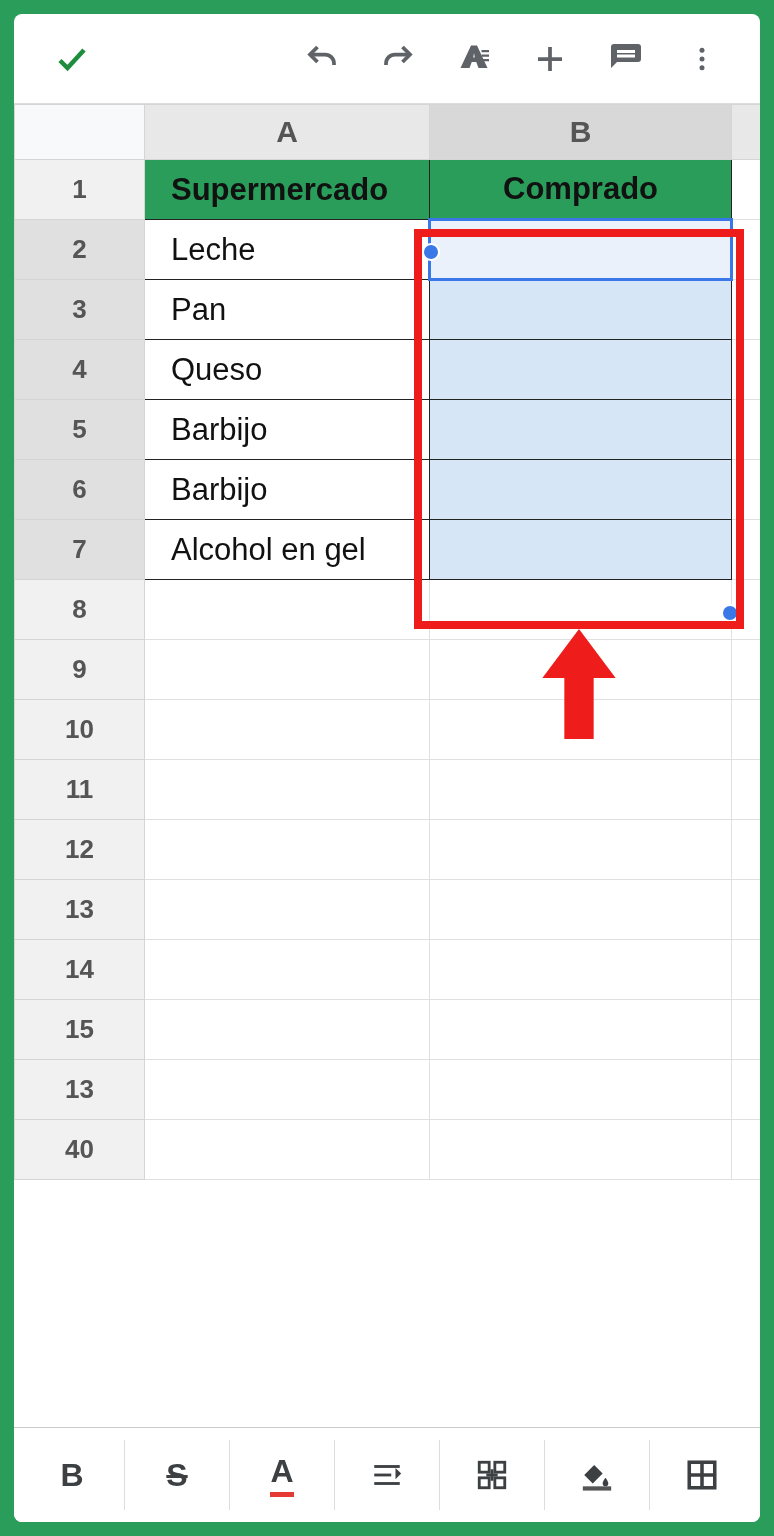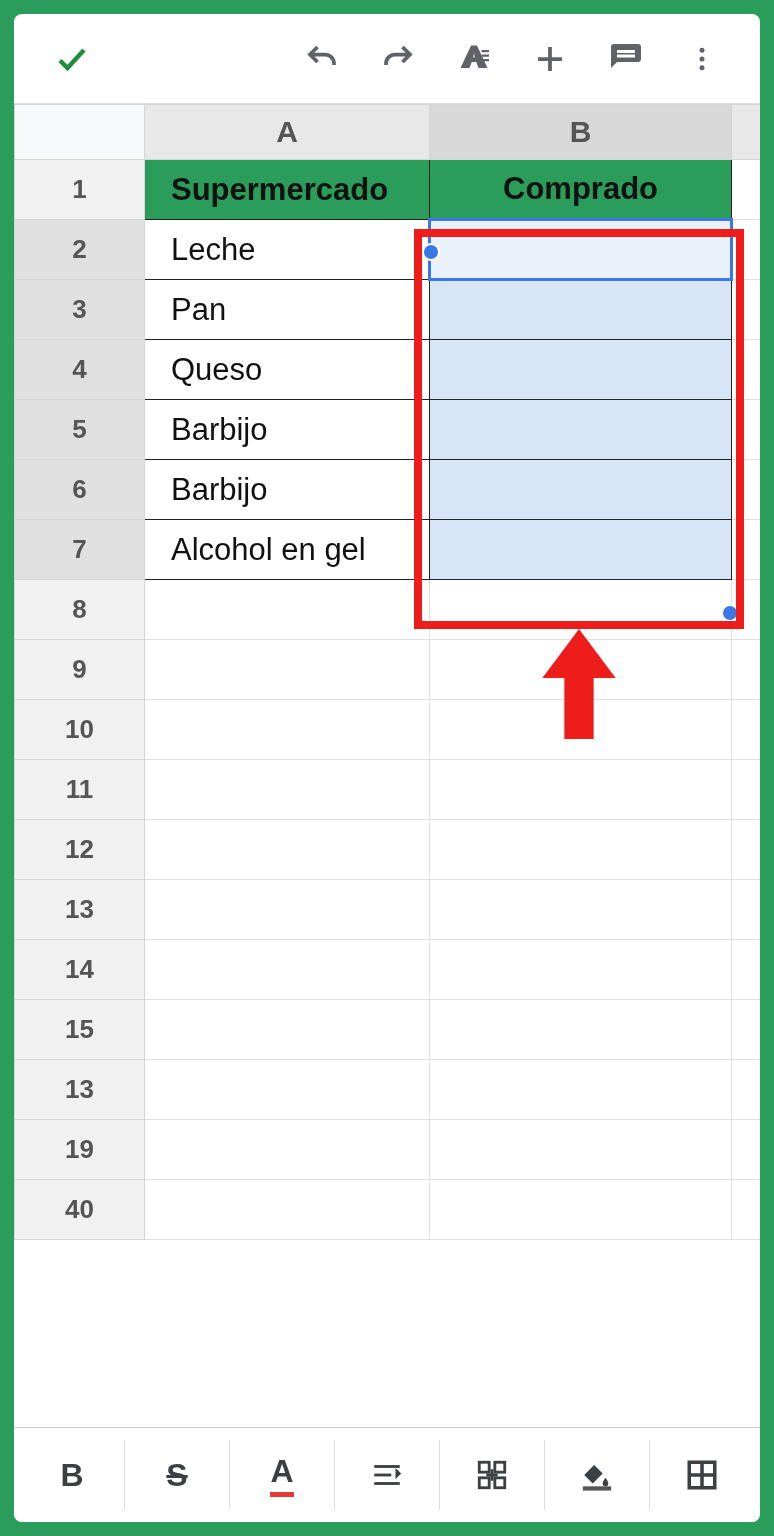--- a/index.html
+++ b/index.html
@@ -241,26 +241,20 @@
               <td class="cell"></td>
               <td class="cell narrow"></td>
             </tr>
         <tr>
               <th class="row-head">13</th>
               <td class="cell"></td>
               <td class="cell"></td>
               <td class="cell narrow"></td>
             </tr>
         <tr>
-              <th class="row-head">19</th>
-              <td class="cell"></td>
-              <td class="cell"></td>
-              <td class="cell narrow"></td>
-            </tr>
-        <tr>
               <th class="row-head">40</th>
               <td class="cell"></td>
               <td class="cell"></td>
               <td class="cell narrow"></td>
             </tr>
       </tbody>
         </table>
 
       <div class="handle" style="top:139px; left:408px;"></div>
       <div class="handle" style="top:500px; left:707px;"></div>

